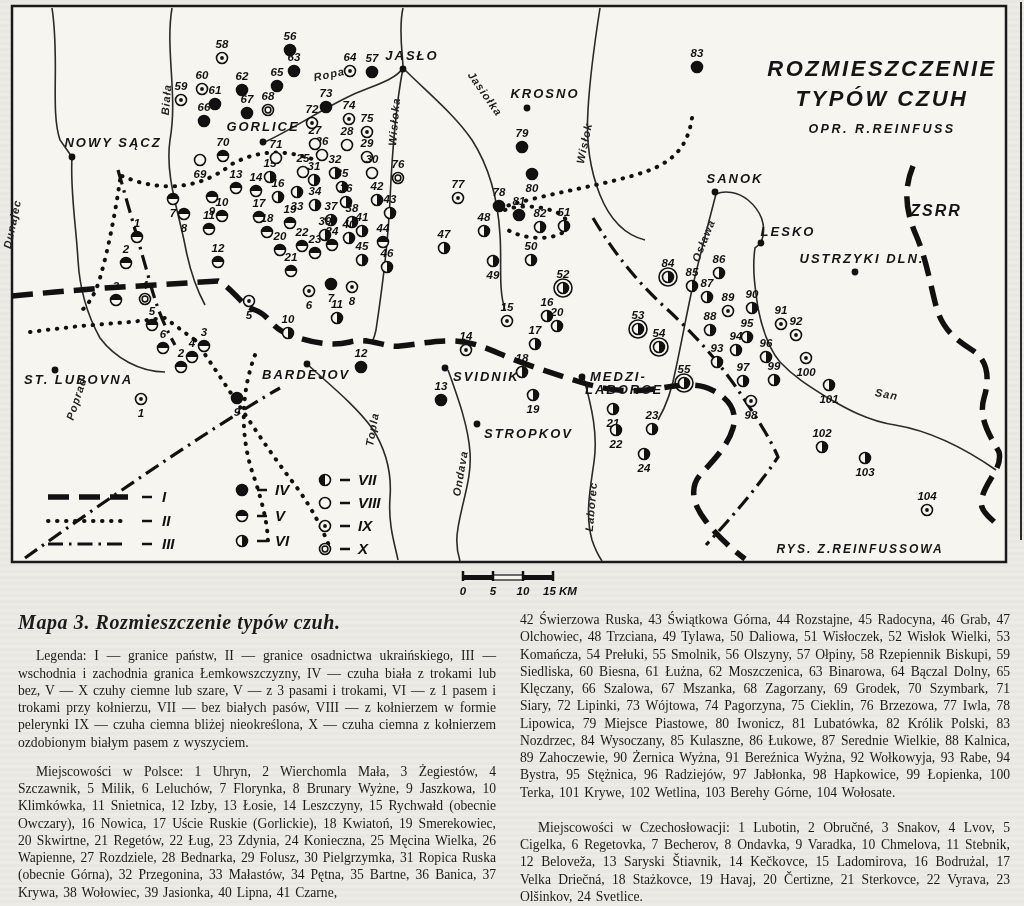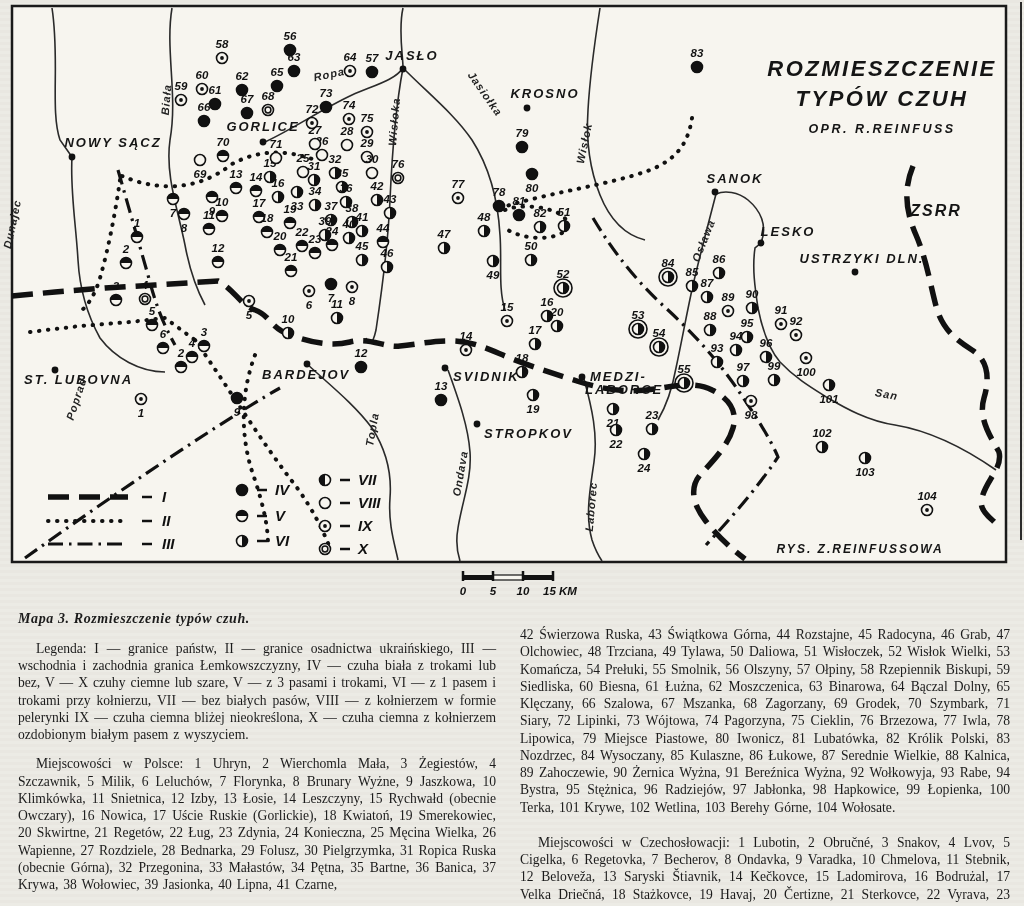--- a/index.html
+++ b/index.html
@@ -17,24 +17,24 @@
   .pagedge{stroke:#2b2b2b;stroke-width:2;}
   .t-title{font-weight:bold;font-style:italic;letter-spacing:2.5px;fill:#151515;}
   .t-town{font-weight:bold;font-style:italic;letter-spacing:2px;fill:#151515;}
   .t-river{font-weight:bold;font-style:italic;letter-spacing:1px;fill:#222;}
   .t-num{font-weight:bold;font-style:italic;fill:#111;}
   .t-roman{font-weight:bold;font-style:italic;fill:#111;}
   .textcols{position:absolute;top:606px;left:0;width:1024px;}
   .col{position:absolute;text-align:justify;font-size:13.6px;line-height:1.27;}
   .col-left{left:18px;width:478px;}
   .col-right{left:520px;width:490px;}
-  .caption{font-style:italic;font-weight:bold;font-size:14px;letter-spacing:.6px;
+  .caption{font-style:italic;font-weight:bold;font-size:20px;letter-spacing:.6px;
            text-align:left;margin:4px 0 0 0;}
   .para{margin:12px 0 0 0;text-indent:18px;word-spacing:1.5px;}
-  .para.first-cont{margin-top:20px;text-indent:0;}
+  .para.first-cont{margin-top:5px;text-indent:0;}
   .para.cs{margin-top:18px;}
 </style>
 </head>
 <body>
 
 <div class="page">
 
   <div class="map-wrap">
     <svg width="1024" height="600" viewBox="0 0 1024 600">
 

